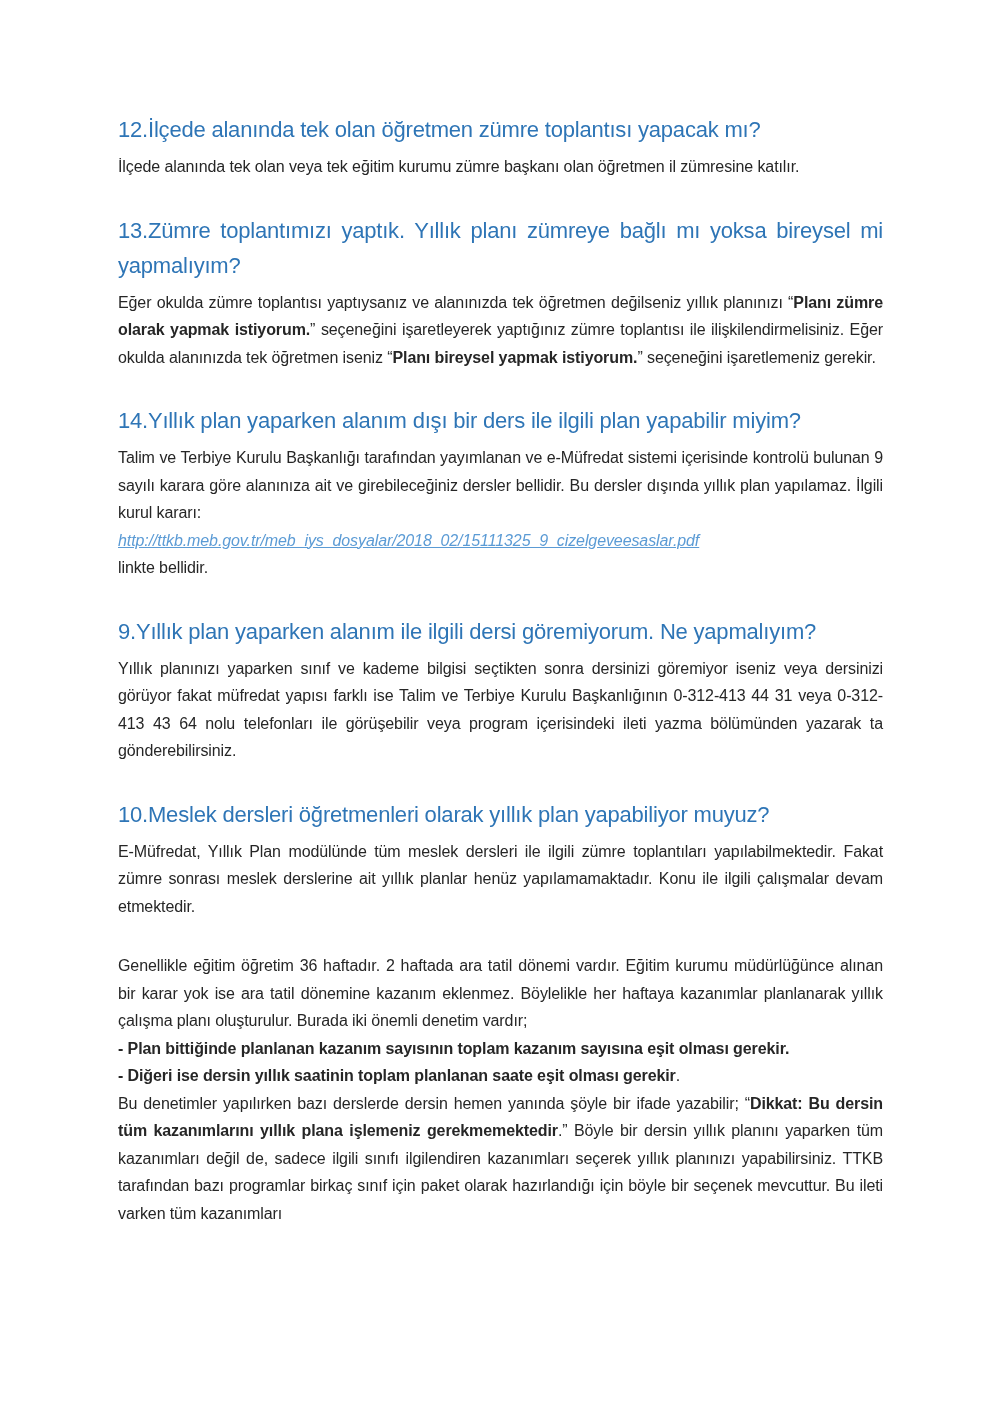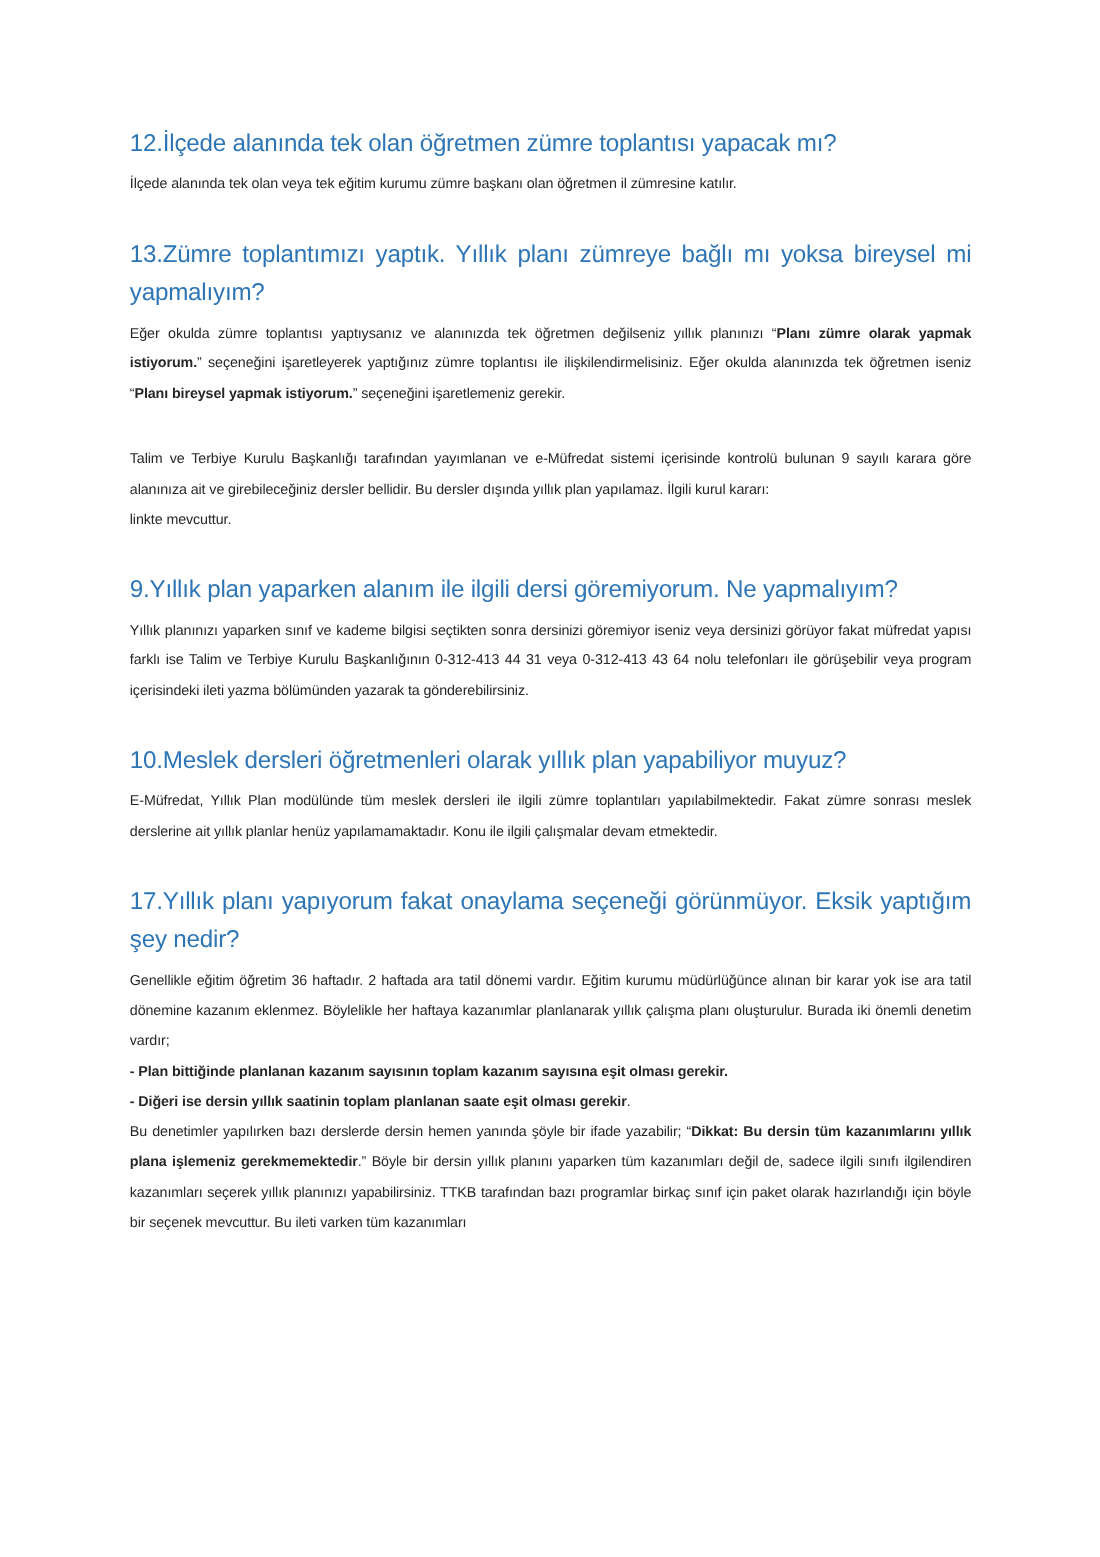--- a/index.html
+++ b/index.html
@@ -25,21 +25,21 @@
     margin:0 0 6px 0;
     font-size:22px;
     line-height:35px;
     font-weight:400;
     letter-spacing:-0.2px;
     color:var(--heading-color);
     text-align:justify;
   }
   .body-para{
     margin:0;
-    font-size:13px;
+    font-size:16px;
     line-height:27.5px;
     letter-spacing:-0.1px;
     color:var(--body-color);
     text-align:justify;
   }
   .body-para strong{font-weight:700;}
   .doc-link{
     color:var(--link-color);
     font-style:italic;
     text-decoration:underline;
@@ -53,32 +53,33 @@
   <div>
       <section class="qa-section">
         <h2 class="q-heading">12.İlçede alanında tek olan öğretmen zümre toplantısı yapacak mı?</h2>
         <p class="body-para"><span>İlçede alanında tek olan veya tek eğitim kurumu zümre başkanı olan öğretmen il zümresine katılır.</span></p>
       </section>
       <section class="qa-section">
         <h2 class="q-heading">13.Zümre toplantımızı yaptık. Yıllık planı zümreye bağlı mı yoksa bireysel mi yapmalıyım?</h2>
         <p class="body-para"><span>Eğer okulda zümre toplantısı yaptıysanız ve alanınızda tek öğretmen değilseniz yıllık planınızı “</span><strong>Planı zümre olarak yapmak istiyorum.</strong><span>” seçeneğini işaretleyerek yaptığınız zümre toplantısı ile ilişkilendirmelisiniz. Eğer okulda alanınızda tek öğretmen iseniz “</span><strong>Planı bireysel yapmak istiyorum.</strong><span>” seçeneğini işaretlemeniz gerekir.</span></p>
       </section>
       <section class="qa-section">
+        <h2 class="q-heading">14.Yıllık plan yaparken alanım dışı bir ders ile ilgili plan yapabilir miyim?</h2>
         <p class="body-para"><span>Talim ve Terbiye Kurulu Başkanlığı tarafından yayımlanan ve e-Müfredat sistemi içerisinde kontrolü bulunan 9 sayılı karara göre alanınıza ait ve girebileceğiniz dersler bellidir. Bu dersler dışında yıllık plan yapılamaz. İlgili kurul kararı:</span></p>
-        <p class="body-para"><span>linkte mevcuttur.</span></p>
+        <p class="body-para link-line"><a class="doc-link" href="#">http://ttkb.meb.gov.tr/meb_iys_dosyalar/2018_02/15111325_9_cizelgeveesaslar.pdf</a></p>
+        <p class="body-para"><span>linkte bellidir.</span></p>
       </section>
       <section class="qa-section">
         <h2 class="q-heading">9.Yıllık plan yaparken alanım ile ilgili dersi göremiyorum. Ne yapmalıyım?</h2>
         <p class="body-para"><span>Yıllık planınızı yaparken sınıf ve kademe bilgisi seçtikten sonra dersinizi göremiyor iseniz veya dersinizi görüyor fakat müfredat yapısı farklı ise Talim ve Terbiye Kurulu Başkanlığının 0-312-413 44 31 veya 0-312-413 43 64 nolu telefonları ile görüşebilir veya program içerisindeki ileti yazma bölümünden yazarak ta gönderebilirsiniz.</span></p>
       </section>
       <section class="qa-section">
         <h2 class="q-heading">10.Meslek dersleri öğretmenleri olarak yıllık plan yapabiliyor muyuz?</h2>
         <p class="body-para"><span>E-Müfredat, Yıllık Plan modülünde tüm meslek dersleri ile ilgili zümre toplantıları yapılabilmektedir. Fakat zümre sonrası meslek derslerine ait yıllık planlar henüz yapılamamaktadır. Konu ile ilgili çalışmalar devam etmektedir.</span></p>
       </section>
       <section class="qa-section">
-        <h2 class="q-heading">17.Yıllık planı yapıyorum fakat onaylama seçeneği görünmüyor. Eksik yaptığım şey nedir?</h2>
         <p class="body-para"><span>Genellikle eğitim öğretim 36 haftadır. 2 haftada ara tatil dönemi vardır. Eğitim kurumu müdürlüğünce alınan bir karar yok ise ara tatil dönemine kazanım eklenmez. Böylelikle her haftaya kazanımlar planlanarak yıllık çalışma planı oluşturulur. Burada iki önemli denetim vardır;</span></p>
         <p class="body-para"><strong>- Plan bittiğinde planlanan kazanım sayısının toplam kazanım sayısına eşit olması gerekir.</strong></p>
         <p class="body-para"><strong>- Diğeri ise dersin yıllık saatinin toplam planlanan saate eşit olması gerekir</strong><span>.</span></p>
         <p class="body-para"><span>Bu denetimler yapılırken bazı derslerde dersin hemen yanında şöyle bir ifade yazabilir; “</span><strong>Dikkat: Bu dersin tüm kazanımlarını yıllık plana işlemeniz gerekmemektedir</strong><span>.” Böyle bir dersin yıllık planını yaparken tüm kazanımları değil de, sadece ilgili sınıfı ilgilendiren kazanımları seçerek yıllık planınızı yapabilirsiniz. TTKB tarafından bazı programlar birkaç sınıf için paket olarak hazırlandığı için böyle bir seçenek mevcuttur. Bu ileti varken tüm kazanımları</span></p>
       </section>
     </div>
 </main>
 
 </body></html>

